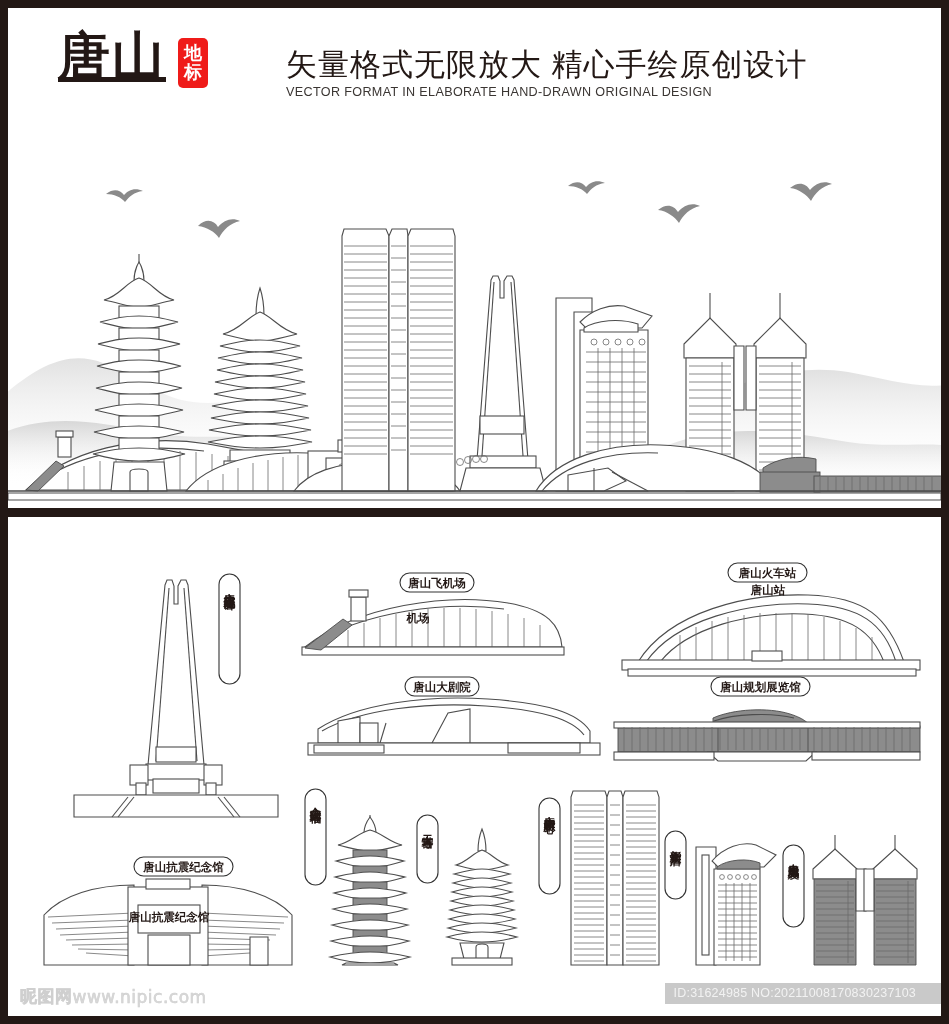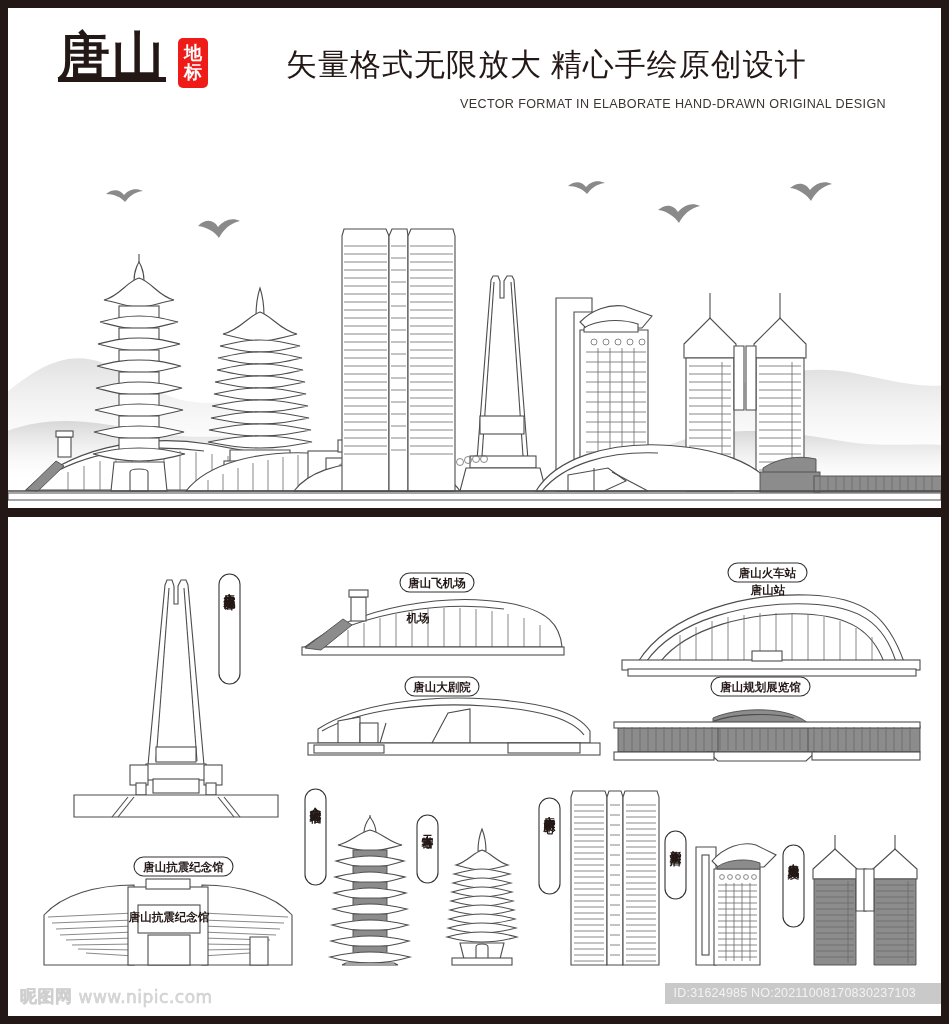--- a/index.html
+++ b/index.html
@@ -58,30 +58,29 @@
   #subtitle-block {
     position: absolute; left: 278px; top: 38px;
     width: 600px;
   }
   #subtitle-cn {
     font-size: 31px;
     letter-spacing: 1px;
     color: #231815;
     line-height: 1.25;
     white-space: nowrap;
-    font-family: Liberation Serif, serif;
+    font-family: Liberation Sans, sans-serif;
   }
   #subtitle-en {
-    margin-top: 12px;
+    margin-top: 0;
     font-size: 12.6px;
     letter-spacing: 0.35px;
     color: #3a3532;
     white-space: nowrap;
     font-family: "Liberation Sans", sans-serif;
-    text-align: right;
   }
 
   
   #skyline-panel {
     position: absolute; left: 0; top: 142px;
     width: 933px; height: 358px;
     background: #ffffff;
     overflow: hidden;
   }
   #skyline-panel svg { display: block; }
@@ -108,21 +107,21 @@
   }
   #watermark {
     position: absolute; left: 12px; top: 10px;
     display: flex; align-items: center;
     color: #d8d8d8;
     font-size: 17px;
     letter-spacing: 0.5px;
     font-family: "DejaVu Sans", "Liberation Sans", sans-serif;
     -webkit-text-stroke: 0.6px #cfcfcf;
   }
-  #watermark .wm-cn { margin-right: 6px; font-weight: 700; }
+  #watermark .wm-cn { font-weight: 700; }
   #id-chip {
     position: absolute; right: 0px; top: 8px;
     background: #c9c9c9;
     color: #f2f2f2;
     font-size: 12.5px;
     padding: 3px 25px 4px 9px;
     letter-spacing: 0.2px;
     font-family: "Liberation Sans", sans-serif;
     white-space: nowrap;
   }

